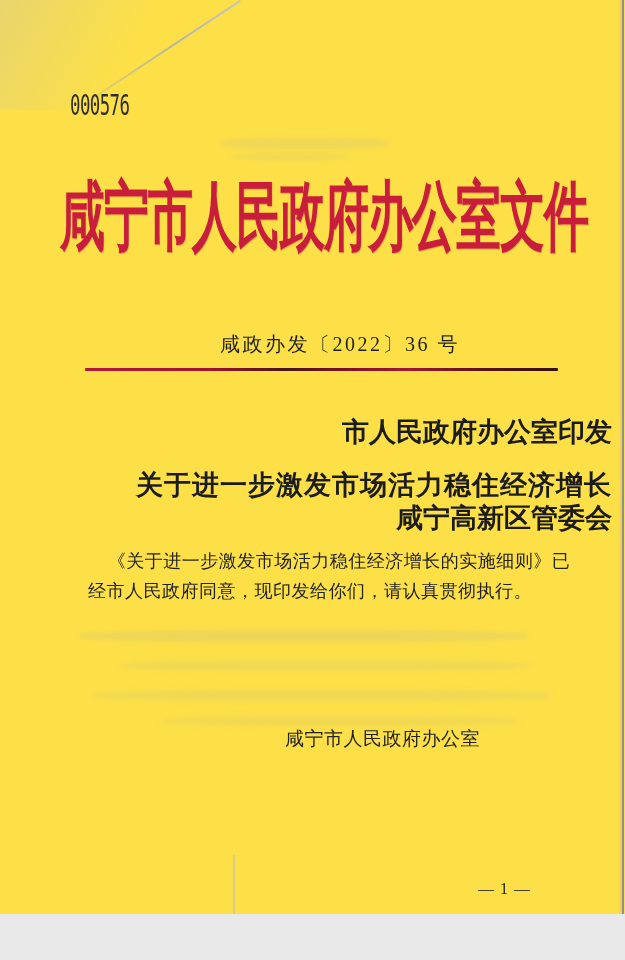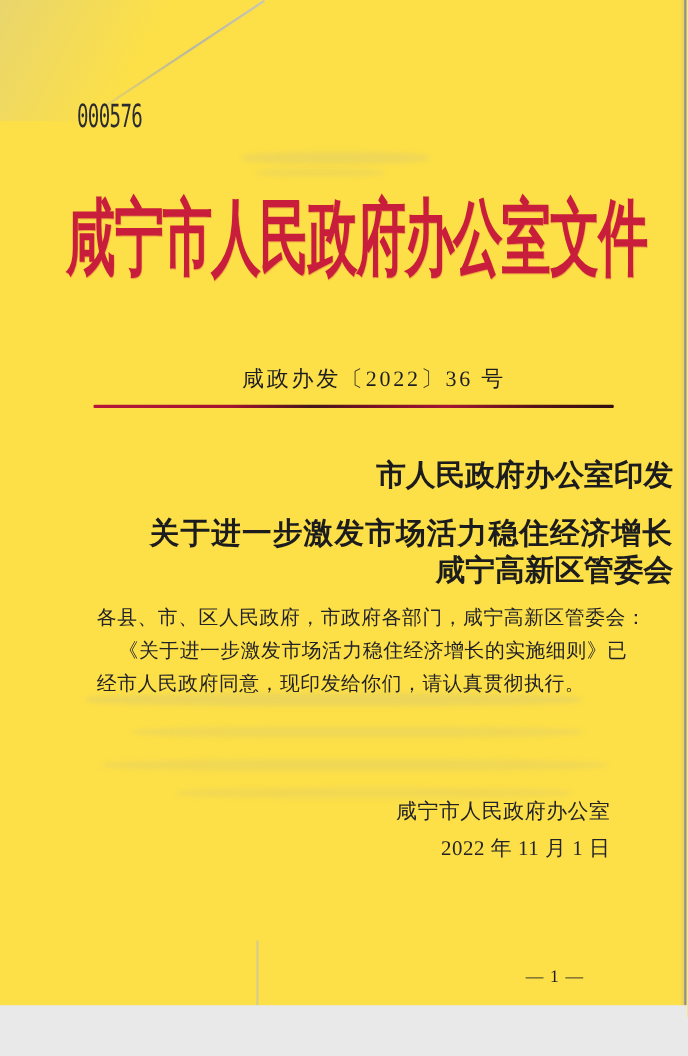--- a/index.html
+++ b/index.html
@@ -107,21 +107,21 @@
   .body-block {
     position: absolute; left: 88px; top: 546px; width: 482px;
     font-size: 18px; line-height: 30px;
     letter-spacing: 0.5px;
     color: #232327;
     white-space: nowrap;
   }
   .body-block .indent { text-indent: 1.1em; }
   .sign-block {
     position: absolute; left: 285px; top: 722px; width: 270px;
-    text-align: right;
+    text-align: left;
     font-size: 19px; line-height: 33px;
     letter-spacing: 0.5px;
     color: #232327;
     white-space: nowrap;
   }
   .publish-note {
     position: absolute; left: 110px; top: 787px;
     font-size: 19px; letter-spacing: 1.5px;
     color: #232327;
     white-space: nowrap;
@@ -162,26 +162,24 @@
 
   <div class="red-line"></div>
 
   <div class="title-block">
     <div>市人民政府办公室印发</div>
     <div class="wide">关于进一步激发市场活力稳住经济增长</div>
     <div>咸宁高新区管委会</div>
   </div>
 
   <div class="body-block">
-    <div>各县、市、区人民政府，市政府各部门，咸宁高新区管委会：</div>
     <div class="indent">《关于进一步激发市场活力稳住经济增长的实施细则》已</div>
     <div>经市人民政府同意，现印发给你们，请认真贯彻执行。</div>
   </div>
 
   <div class="sign-block">
     <div>咸宁市人民政府办公室</div>
-    <div>2022 年 11 月 1 日</div>
   </div>
 
 
   <div class="page-number">— 1 —</div>
 
 </div>
 
 </body></html>

